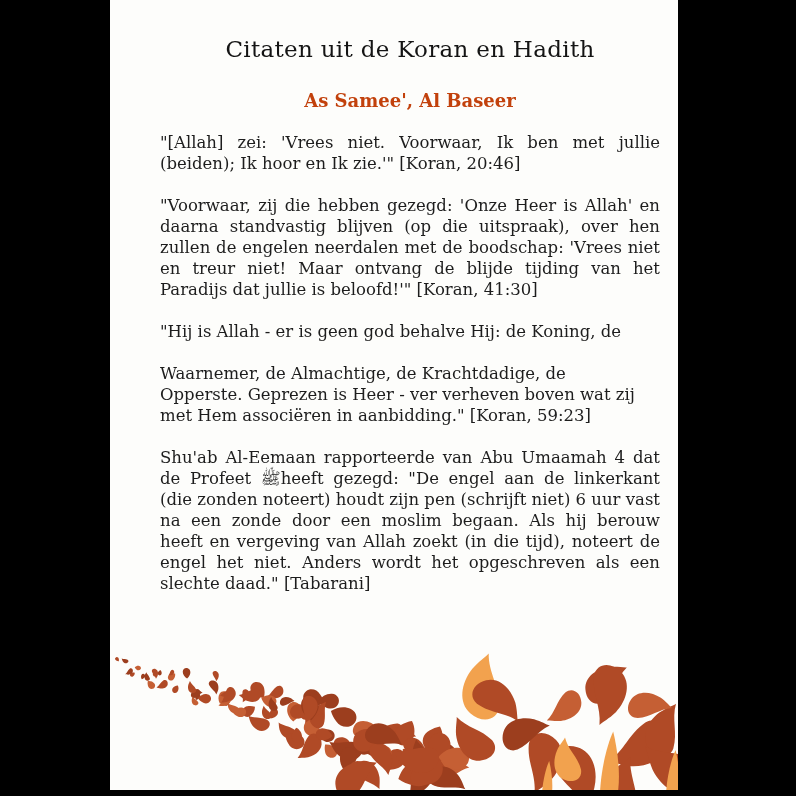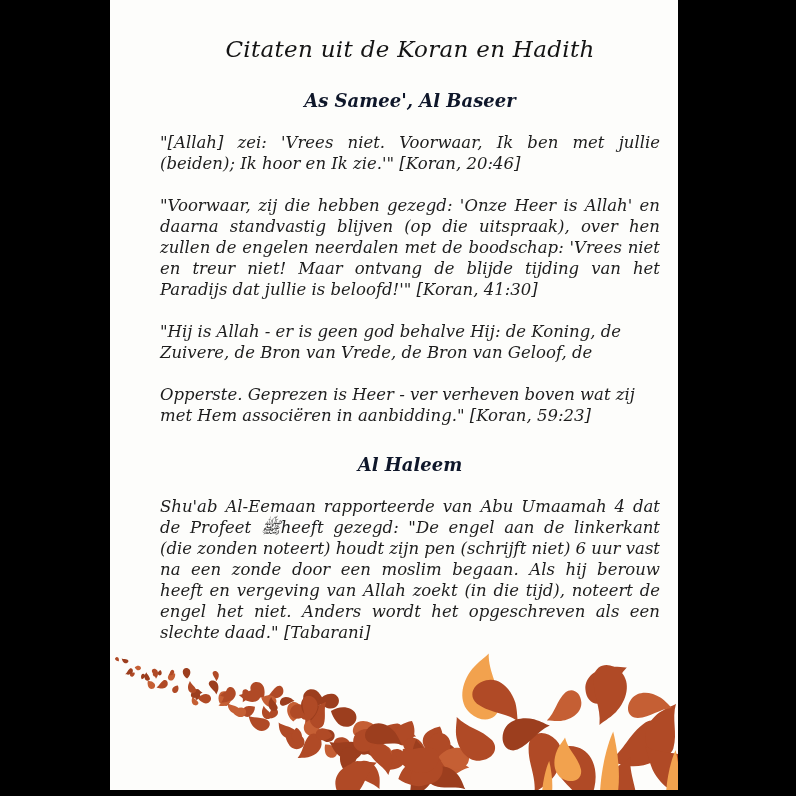--- a/index.html
+++ b/index.html
@@ -14,36 +14,35 @@
     position:absolute;
     left:110px; top:0;
     width:568px; height:790px;
     background:#fdfdfb;
     overflow:hidden;
   }
   .content{
     position:relative;
     padding:36px 18px 0 50px;
     color:#1d1d1d;
-    font-style:italic;
   }
   .doc-title{
     text-align:center;
     font-size:23px;
     font-weight:400;
     letter-spacing:.3px;
     margin:0 0 4px 0;
     color:#141414;
   }
   .section-heading{
     text-align:center;
     font-size:18px;
     font-weight:700;
     margin:28px 0 0 0;
-    color:#0f172a;
+    color:#c2410c;
   }
   .quote{
     font-size:16.5px;
     line-height:21px;
     text-align:justify;
     margin:21px 0 0 0;
   }
   .quote.ragged{ text-align:left; }
   .quote .qline{ white-space:nowrap; }
   .leaves{
@@ -63,27 +62,26 @@
 
     <h2 class="section-heading">As Samee', Al Baseer</h2>
 
     <p class="quote">"[Allah] zei: 'Vrees niet. Voorwaar, Ik ben met jullie (beiden); Ik hoor en Ik zie.'" [Koran, 20:46]</p>
 
 
     <p class="quote">"Voorwaar, zij die hebben gezegd: 'Onze Heer is Allah' en daarna standvastig blijven (op die uitspraak), over hen zullen de engelen neerdalen met de boodschap: 'Vrees niet en treur niet! Maar ontvang de blijde tijding van het Paradijs dat jullie is beloofd!'" [Koran, 41:30]</p>
 
     <p class="quote ragged">
       <span class="qline">"Hij is Allah - er is geen god behalve Hij: de Koning, de</span><br>
-      <span class="qline">Zuivere, de Bron van Vrede, de Bron van Geloof, de</span><br>
       <br>
+      <span class="qline">Waarnemer, de Almachtige, de Krachtdadige, de</span><br>
       <span class="qline">Opperste. Geprezen is Heer - ver verheven boven wat zij</span><br>
       <span class="qline">met Hem associëren in aanbidding." [Koran, 59:23]</span>
     </p>
 
-    <h2 class="section-heading">Al Haleem</h2>
 
     <p class="quote">Shu'ab Al-Eemaan rapporteerde van Abu Umaamah 4 dat de Profeet ﷺheeft gezegd: "De engel aan de linkerkant (die zonden noteert) houdt zijn pen (schrijft niet) 6 uur vast na een zonde door een moslim begaan. Als hij berouw heeft en vergeving van Allah zoekt (in die tijd), noteert de engel het niet. Anders wordt het opgeschreven als een slechte daad." [Tabarani]</p>
 
   </div>
 
   <svg class="leaves" viewBox="0 0 568 150">
     <defs>
       <path id="leafA" d="M0,-12 C5,-8 8,-2 7,4 C6,10 0,13 -5,10 C-10,7 -11,0 -7,-5 C-5,-8 -3,-10 0,-12 Z"></path>
       <path id="leafB" d="M0,-14 C2,-6 8,-2 10,6 C11,12 5,15 -1,12 C-7,9 -8,1 -5,-6 C-3,-10 -1,-12 0,-14 Z"></path>
       <path id="flame" d="M0,0 C1,-20 6,-42 12,-55 C16,-38 19,-16 16,2 C11,6 4,5 0,0 Z"></path>

